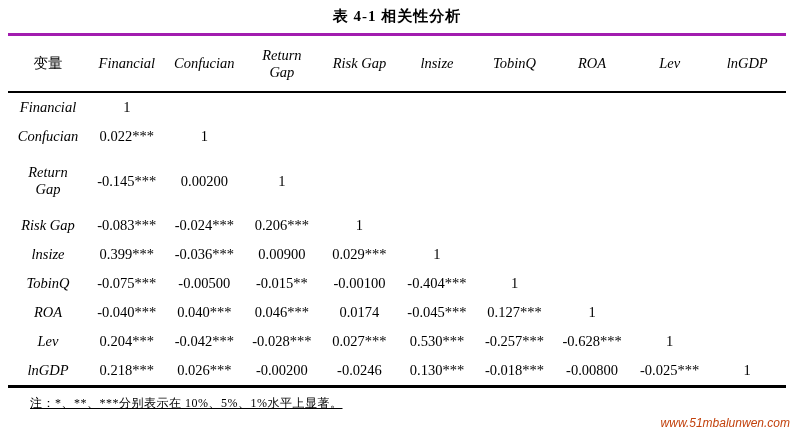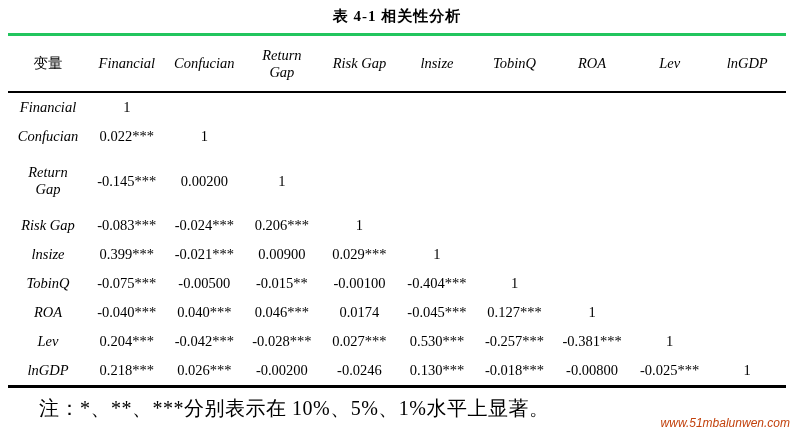--- a/index.html
+++ b/index.html
@@ -19,21 +19,21 @@
     text-align: center;
     font-size: 15px;
     font-weight: 600;
     letter-spacing: 1px;
   }
   table.corr {
     width: 778px;
     margin: 0 8px;
     border-collapse: collapse;
     table-layout: fixed;
-    border-top: 3px solid #22c55e;
+    border-top: 3px solid #a21caf;
     border-bottom: 3px solid #000;
   }
   table.corr col.var-col { width: 80px; }
   table.corr thead tr { border-bottom: 2px solid #000; }
   table.corr th {
     height: 55px;
     font-weight: normal;
     font-style: italic;
     font-size: 14.5px;
     text-align: center;
@@ -46,23 +46,24 @@
     height: 29px;
     font-size: 14.5px;
     text-align: center;
     vertical-align: middle;
     white-space: pre-line;
     padding: 0 1px;
   }
   table.corr tr.tall-row td { height: 60px; }
   table.corr td.row-label { font-style: italic; }
   .footnote {
-    margin: 7px 0 0 39px;
-    font-size: 20px;
+    margin: 7px 0 0 30px;
+    font-size: 12px;
     letter-spacing: 0.5px;
+    text-decoration: underline;
   }
   .watermark {
     position: absolute;
     right: 4px;
     bottom: 1px;
     text-align: right;
     line-height: 1.1;
   }
   .watermark .wm-name {
     font-family: "Liberation Sans", sans-serif;
@@ -160,21 +161,21 @@
           <td>1</td>
           <td></td>
           <td></td>
           <td></td>
           <td></td>
           <td></td>
         </tr>
         <tr>
           <td class="row-label">lnsize</td>
           <td>0.399***</td>
-          <td>-0.021***</td>
+          <td>-0.036***</td>
           <td>0.00900</td>
           <td>0.029***</td>
           <td>1</td>
           <td></td>
           <td></td>
           <td></td>
           <td></td>
         </tr>
         <tr>
           <td class="row-label">TobinQ</td>
@@ -201,21 +202,21 @@
           <td></td>
         </tr>
         <tr>
           <td class="row-label">Lev</td>
           <td>0.204***</td>
           <td>-0.042***</td>
           <td>-0.028***</td>
           <td>0.027***</td>
           <td>0.530***</td>
           <td>-0.257***</td>
-          <td>-0.381***</td>
+          <td>-0.628***</td>
           <td>1</td>
           <td></td>
         </tr>
         <tr>
           <td class="row-label">lnGDP</td>
           <td>0.218***</td>
           <td>0.026***</td>
           <td>-0.00200</td>
           <td>-0.0246</td>
           <td>0.130***</td>

